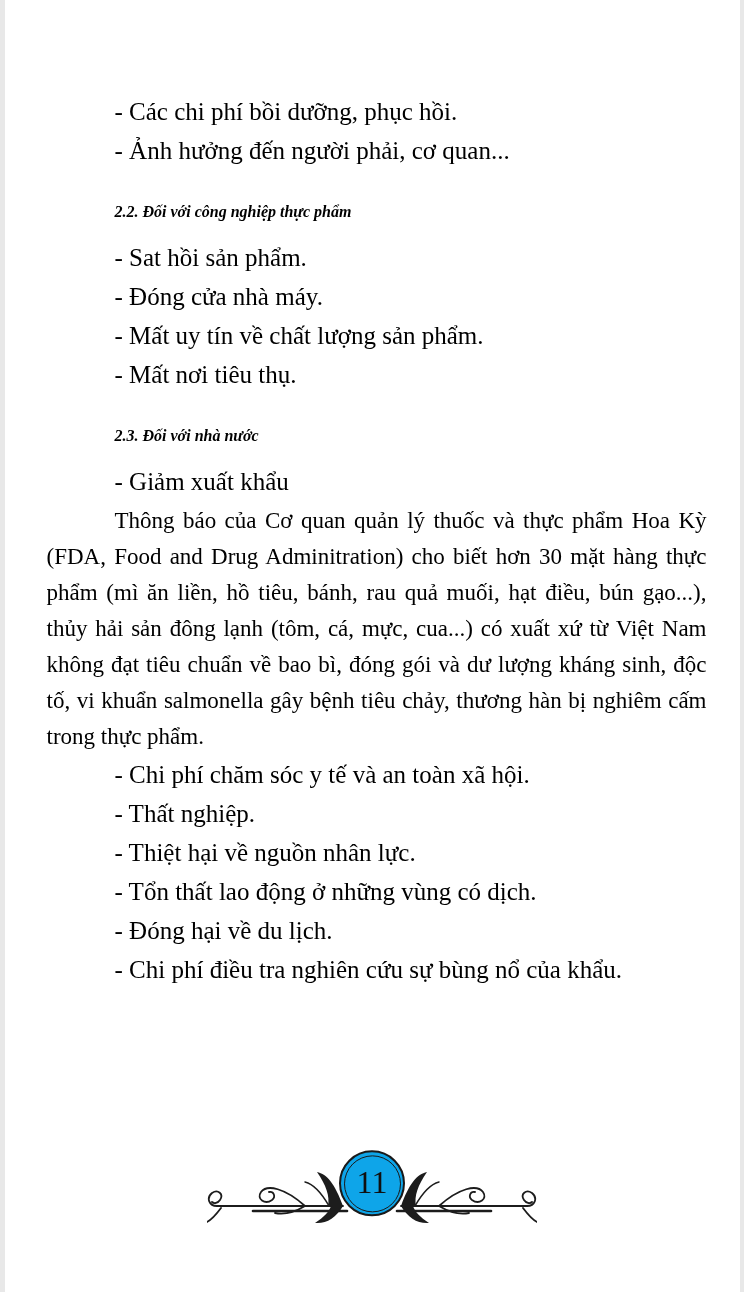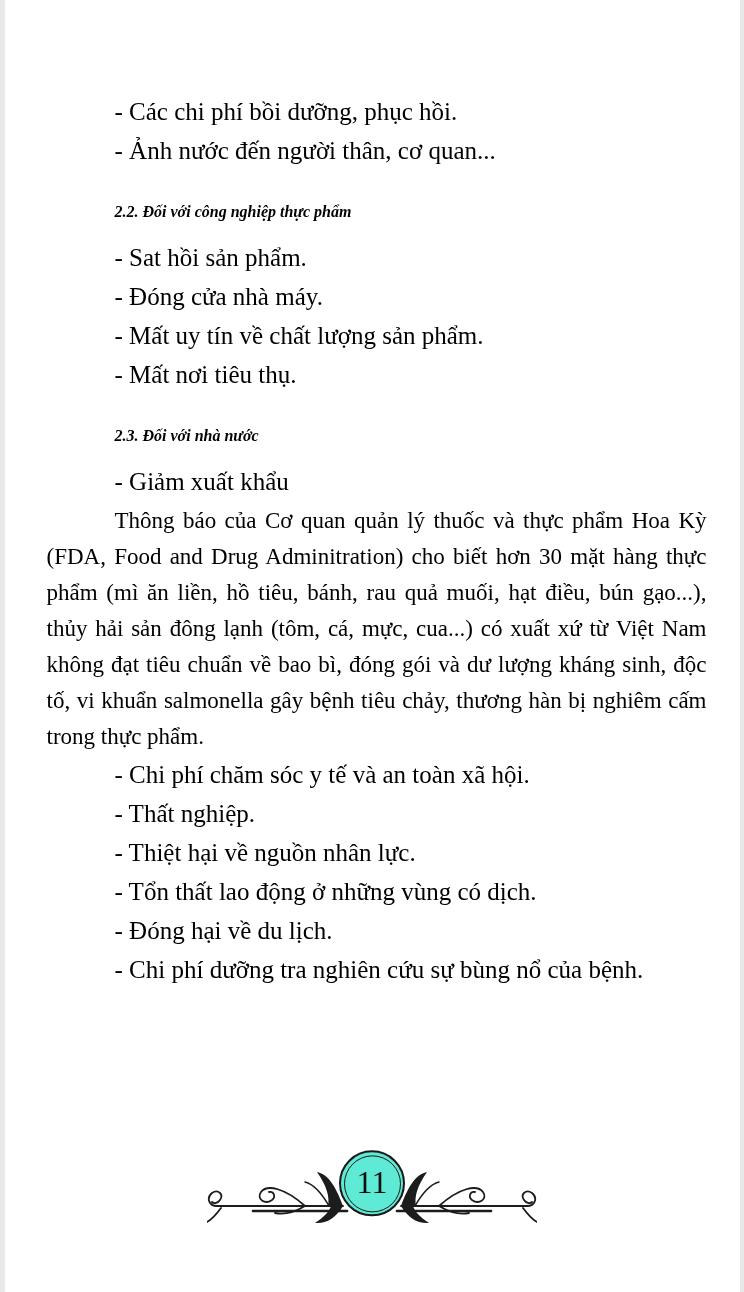--- a/index.html
+++ b/index.html
@@ -54,21 +54,21 @@
     top: 50%;
     transform: translate(-50%, -50%);
   }
   .page-circle {
     position: absolute;
     left: 50%;
     top: 50%;
     transform: translate(-50%, -54%);
     width: 66px;
     height: 66px;
-    background: #5eead4;
+    background: #0ea5e9;
     border: 2px solid #191919;
     border-radius: 50%;
     display: flex;
     align-items: center;
     justify-content: center;
   }
   .page-circle-inner {
     width: 57px;
     height: 57px;
     border: 1.5px solid #191919;
@@ -84,21 +84,21 @@
     padding-bottom: 2px;
   }
 </style>
 </head>
 <body>
 
 <div class="page">
   <div class="content">
 
     <p class="bullet">- Các chi phí bồi dưỡng, phục hồi.</p>
-    <p class="bullet">- Ảnh nước đến người thân, cơ quan...</p>
+    <p class="bullet">- Ảnh hưởng đến người phải, cơ quan...</p>
 
     <h3 class="heading">2.2. Đối với công nghiệp thực phẩm</h3>
 
     <p class="bullet">- Sat hồi sản phẩm.</p>
     <p class="bullet">- Đóng cửa nhà máy.</p>
     <p class="bullet">- Mất uy tín về chất lượng sản phẩm.</p>
     <p class="bullet">- Mất nơi tiêu thụ.</p>
 
     <h3 class="heading">2.3. Đối với nhà nước</h3>
 
@@ -106,21 +106,21 @@
 
     <p class="para">Thông báo của Cơ quan quản lý thuốc và thực phẩm Hoa Kỳ (FDA, Food and Drug Adminitration) cho biết hơn 30 mặt hàng thực phẩm (mì ăn liền, hồ tiêu, bánh, rau quả muối, hạt điều, bún gạo...), thủy hải sản đông lạnh (tôm, cá, mực, cua...) có xuất xứ từ Việt Nam không đạt tiêu chuẩn về bao bì, đóng gói và dư lượng kháng sinh, độc tố, vi khuẩn salmonella gây bệnh tiêu chảy, thương hàn bị nghiêm cấm trong thực phẩm.</p>
 
     <p class="bullet">- Chi phí chăm sóc y tế và an toàn xã hội.</p>
 
 
     <p class="bullet">- Thất nghiệp.</p>
     <p class="bullet">- Thiệt hại về nguồn nhân lực.</p>
     <p class="bullet">- Tổn thất lao động ở những vùng có dịch.</p>
     <p class="bullet">- Đóng hại về du lịch.</p>
-    <p class="bullet">- Chi phí dưỡng tra nghiên cứu sự bùng nổ của bệnh.</p>
+    <p class="bullet">- Chi phí điều tra nghiên cứu sự bùng nổ của khẩu.</p>
 
   </div>
 
   <div class="footer">
     <svg class="flourish" width="330" height="112" viewBox="0 0 330 112" aria-hidden="true">
       <g id="lf" stroke="#1c1c1c" fill="none" stroke-width="1.8" stroke-linecap="round">
         <path d="M10 76 H136"></path>
         <path d="M46 81 H140" stroke-width="2.6"></path>
         <path d="M10 76 C2 76 -1 68 5 63 C11 59 17 64 13 70 C11 73 7 74 5 72"></path>
         <path d="M14 78 C8 86 4 90 0 92"></path>

